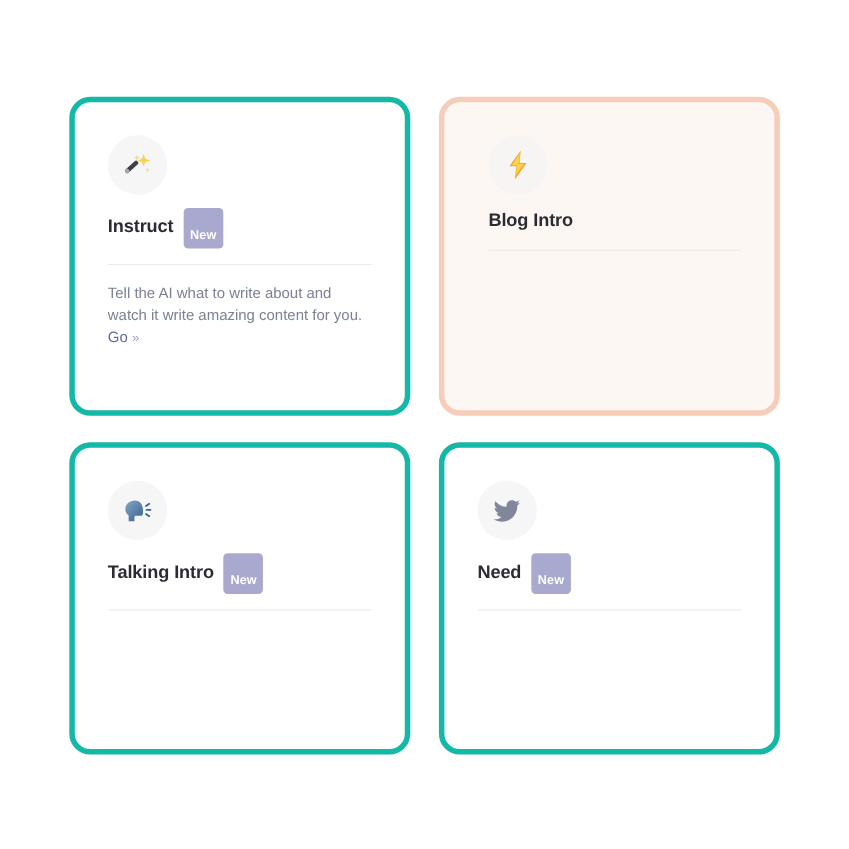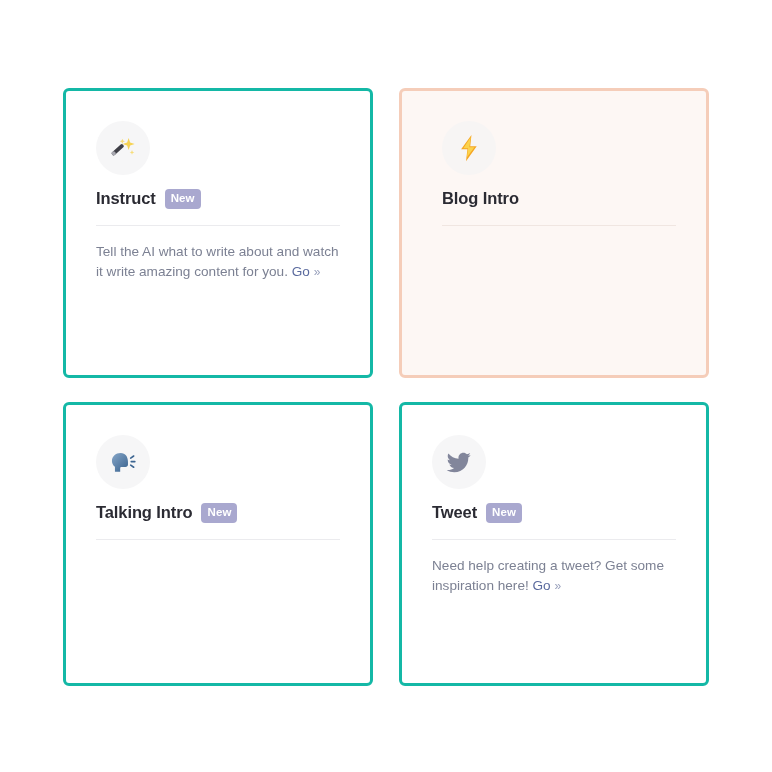--- a/index.html
+++ b/index.html
@@ -23,22 +23,22 @@
     grid-template-columns: 310px 310px;
     grid-template-rows: 290px 284px;
     column-gap: 26px;
     row-gap: 24px;
   }
 
   .tool-card {
     position: relative;
     box-sizing: border-box;
     background: #ffffff;
-    border: 3px solid #14b8a6;
-    border-radius: 6px;
+    border: 5px solid #14b8a6;
+    border-radius: 19px;
     padding: 30px 30px 0 30px;
   }
 
   .tool-card.highlight {
     background: #fdf7f4;
     border-color: #f5cdb9;
     padding-left: 40px;
   }
 
   .icon-circle {
@@ -72,21 +72,21 @@
     line-height: 1.2;
   }
 
   .badge-new {
     display: inline-block;
     background: #a9a8cf;
     color: #ffffff;
     font-size: 11.5px;
     font-weight: bold;
     line-height: 1;
-    padding: 4px 6px 5px 6px;
+    padding: 20px 6px 5px 6px;
     border-radius: 4px;
     letter-spacing: 0.1px;
   }
 
   .card-divider {
     margin-top: 14px;
     border-top: 1px solid #ebebee;
   }
   .tool-card.highlight .card-divider {
     border-top-color: #f0e6e1;
@@ -178,20 +178,19 @@
     <div class="card-divider"></div>
   </div>
 
   <div class="tool-card">
     <div class="icon-circle">
       <svg width="28" height="28" viewBox="0 0 32 32" aria-hidden="true">
         <path d="M29.5 8.0 c-1.0 .45 -2.1 .75 -3.25 .9 1.17 -.7 2.06 -1.81 2.48 -3.13 -1.09 .65 -2.3 1.12 -3.59 1.37 -1.03 -1.1 -2.5 -1.78 -4.12 -1.78 -3.12 0 -5.65 2.53 -5.65 5.65 0 .44 .05 .87 .15 1.29 -4.7 -.24 -8.86 -2.49 -11.65 -5.91 -.49 .84 -.77 1.81 -.77 2.85 0 1.96 1.0 3.69 2.51 4.7 -.93 -.03 -1.8 -.28 -2.56 -.71 v .07 c0 2.74 1.95 5.02 4.53 5.54 -.47 .13 -.97 .2 -1.49 .2 -.36 0 -.72 -.04 -1.06 -.1 .72 2.24 2.8 3.87 5.27 3.92 -1.93 1.51 -4.36 2.42 -7.01 2.42 -.46 0 -.9 -.03 -1.35 -.08 2.5 1.6 5.46 2.54 8.64 2.54 10.37 0 16.04 -8.59 16.04 -16.04 0 -.24 -.01 -.49 -.02 -.73 1.1 -.79 2.06 -1.79 2.82 -2.93 z" fill="#82869b"></path>
       </svg>
     </div>
     <div class="card-title-row">
-      <span class="card-title">Tweet</span>
+      <span class="card-title">Need</span>
       <span class="badge-new">New</span>
     </div>
     <div class="card-divider"></div>
-    <div class="card-desc"><span>Need help creating a tweet? Get some inspiration here! </span><a class="go-link"><span>Go</span> <span class="go-chevron">»</span></a></div>
   </div>
 
 </div>
 
 </body></html>

